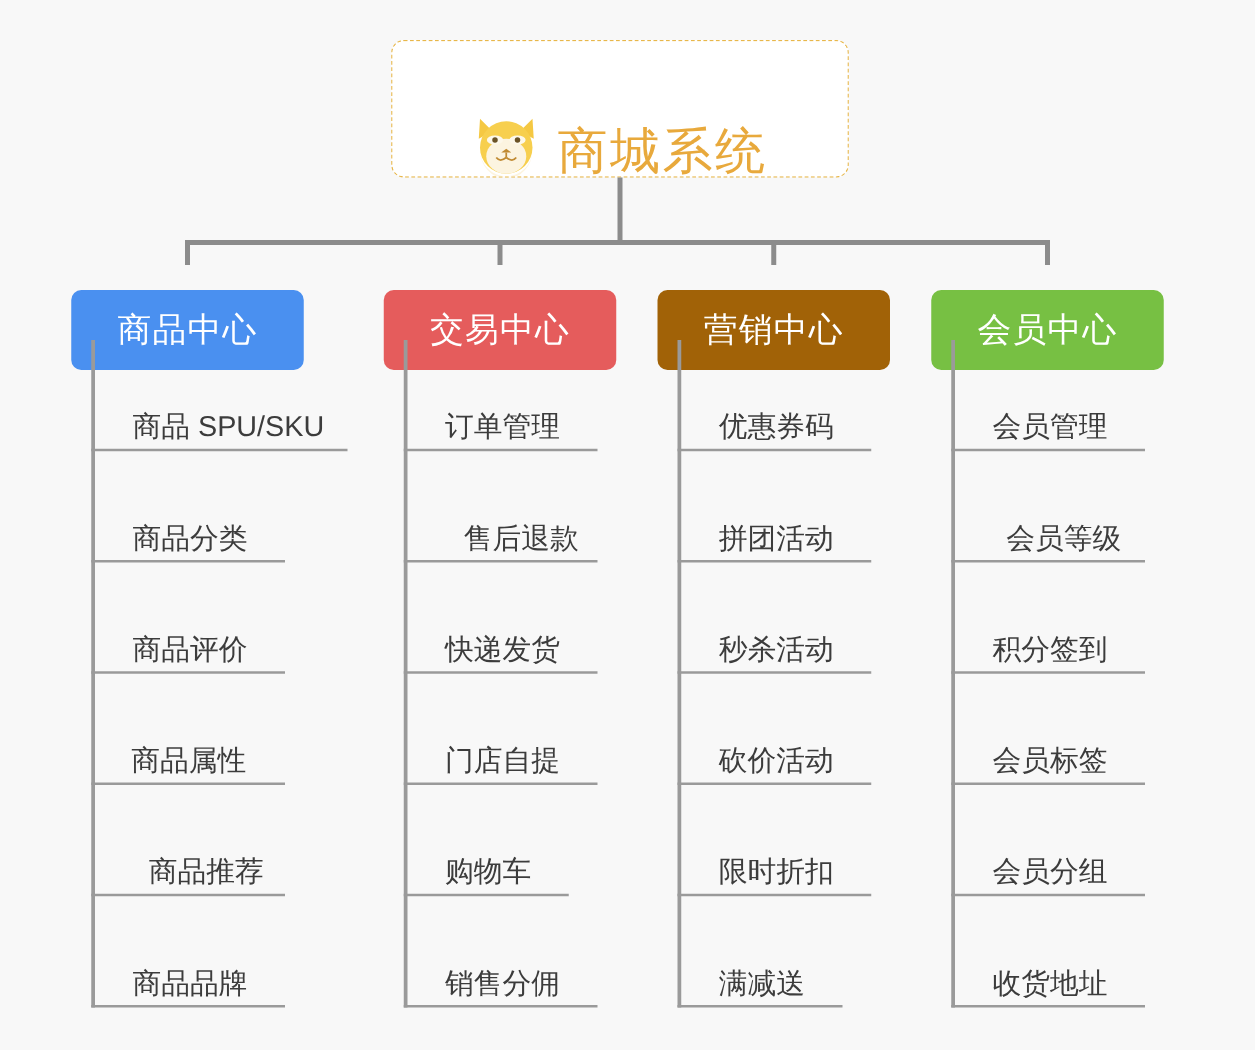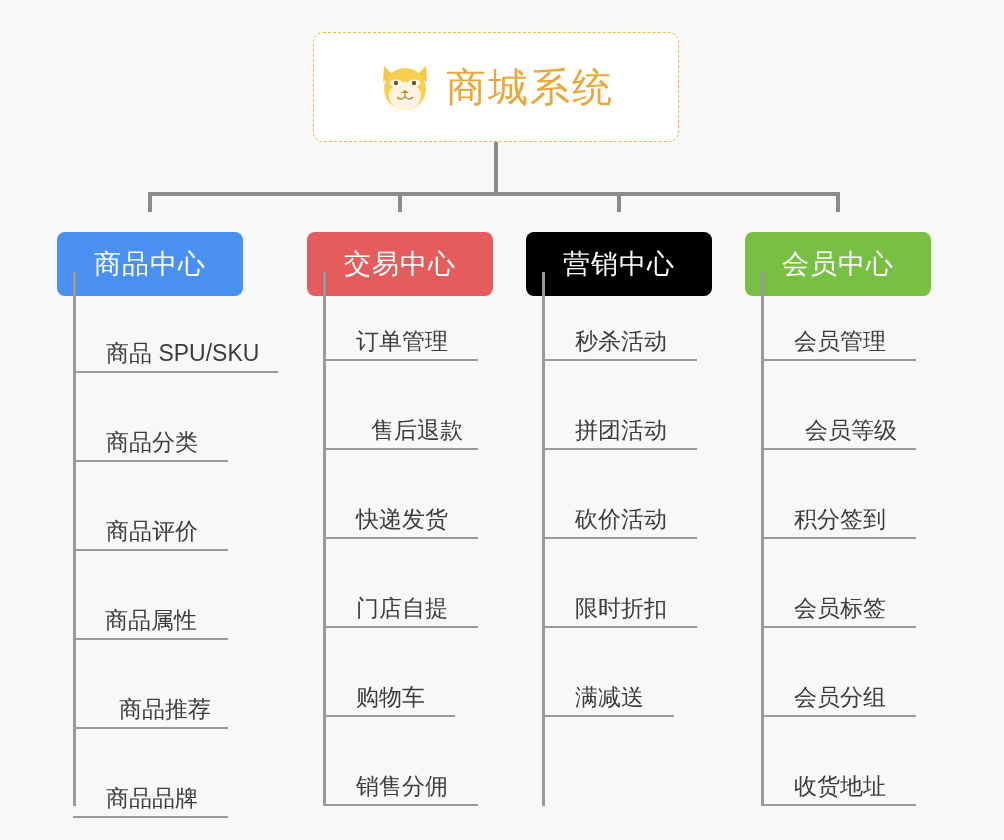--- a/index.html
+++ b/index.html
@@ -14,21 +14,21 @@
 
   
   .root-node{
     position:absolute;
     left:313px;top:32px;
     width:366px;height:110px;
     box-sizing:border-box;
     background:#ffffff;
     border:1px dashed #e8b74a;
     border-radius:10px;
-    display:flex;align-items:center;justify-content:center;
+    display:flex;align-items:flex-end;justify-content:center;
     gap:14px;
   }
   .root-title{
     font-size:40px;
     color:#e8a93c;
     letter-spacing:2px;
     line-height:1;
     white-space:nowrap;
   }
   .shiba-icon{
@@ -112,21 +112,21 @@
   <div class="conn conn-drop" style="left:148px;"></div>
   <div class="conn conn-drop" style="left:398px;"></div>
   <div class="conn conn-drop" style="left:617px;"></div>
   <div class="conn conn-drop" style="left:836px;"></div>
 
   <div class="cat-box" style="left:57px;background:#4a90f0;">
     <span>商品中心</span>
   </div>
   <div class="leaf-col" style="left:73px;">
     <div class="leaf-trunk" style="height:534px;"></div>
-    <div class="leaf-item" style="width:205px;margin-top:12px;">
+    <div class="leaf-item" style="width:205px;">
         <span class="leaf-label">商品 SPU/SKU</span>
       </div>
     <div class="leaf-item" style="width:155px;">
         <span class="leaf-label">商品分类</span>
       </div>
     <div class="leaf-item" style="width:155px;">
         <span class="leaf-label">商品评价</span>
       </div>
     <div class="leaf-item" style="width:155px;padding-left:32px;">
         <span class="leaf-label">商品属性</span>
@@ -157,30 +157,33 @@
         <span class="leaf-label">门店自提</span>
       </div>
     <div class="leaf-item" style="width:132px;">
         <span class="leaf-label">购物车</span>
       </div>
     <div class="leaf-item" style="width:155px;">
         <span class="leaf-label">销售分佣</span>
       </div>
   </div>
 
-  <div class="cat-box" style="left:526px;background:#000000;">
+  <div class="cat-box" style="left:526px;background:#a16207;">
     <span>营销中心</span>
   </div>
   <div class="leaf-col" style="left:542px;">
     <div class="leaf-trunk" style="height:534px;"></div>
     <div class="leaf-item" style="width:155px;">
+        <span class="leaf-label">优惠券码</span>
+      </div>
+    <div class="leaf-item" style="width:155px;">
+        <span class="leaf-label">拼团活动</span>
+      </div>
+    <div class="leaf-item" style="width:155px;">
         <span class="leaf-label">秒杀活动</span>
-      </div>
-    <div class="leaf-item" style="width:155px;">
-        <span class="leaf-label">拼团活动</span>
       </div>
     <div class="leaf-item" style="width:155px;">
         <span class="leaf-label">砍价活动</span>
       </div>
     <div class="leaf-item" style="width:155px;">
         <span class="leaf-label">限时折扣</span>
       </div>
     <div class="leaf-item" style="width:132px;">
         <span class="leaf-label">满减送</span>
       </div>

